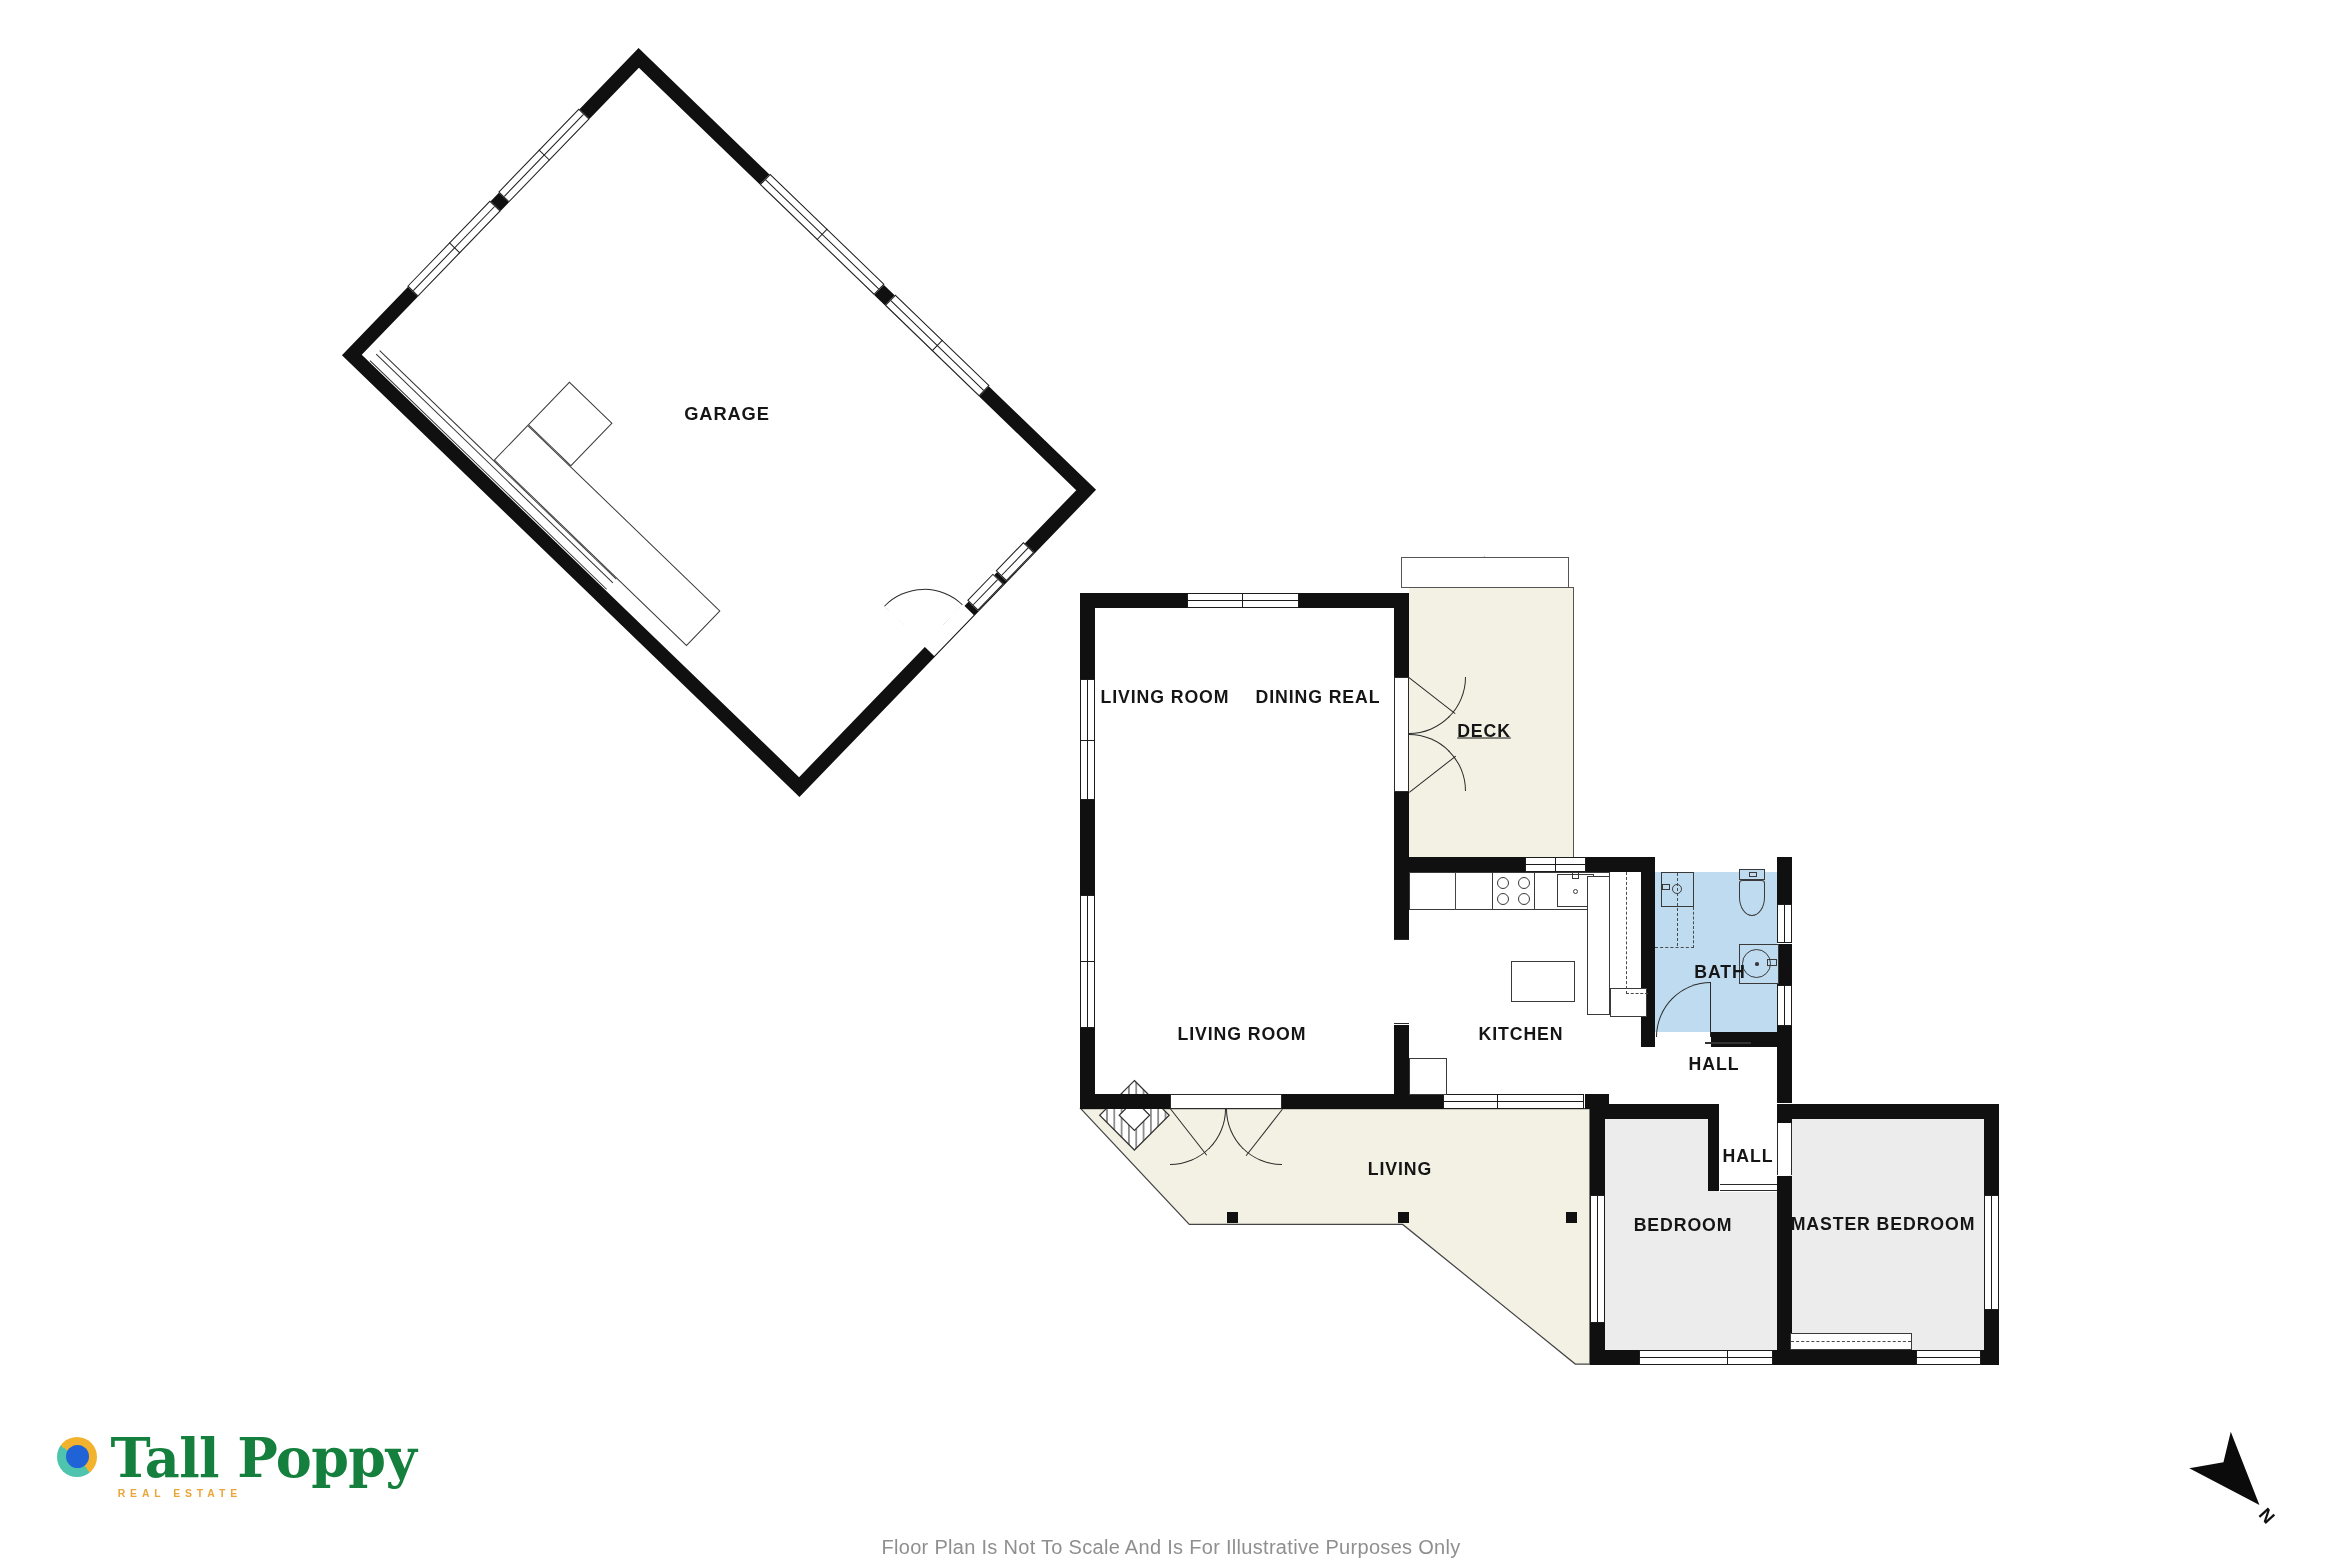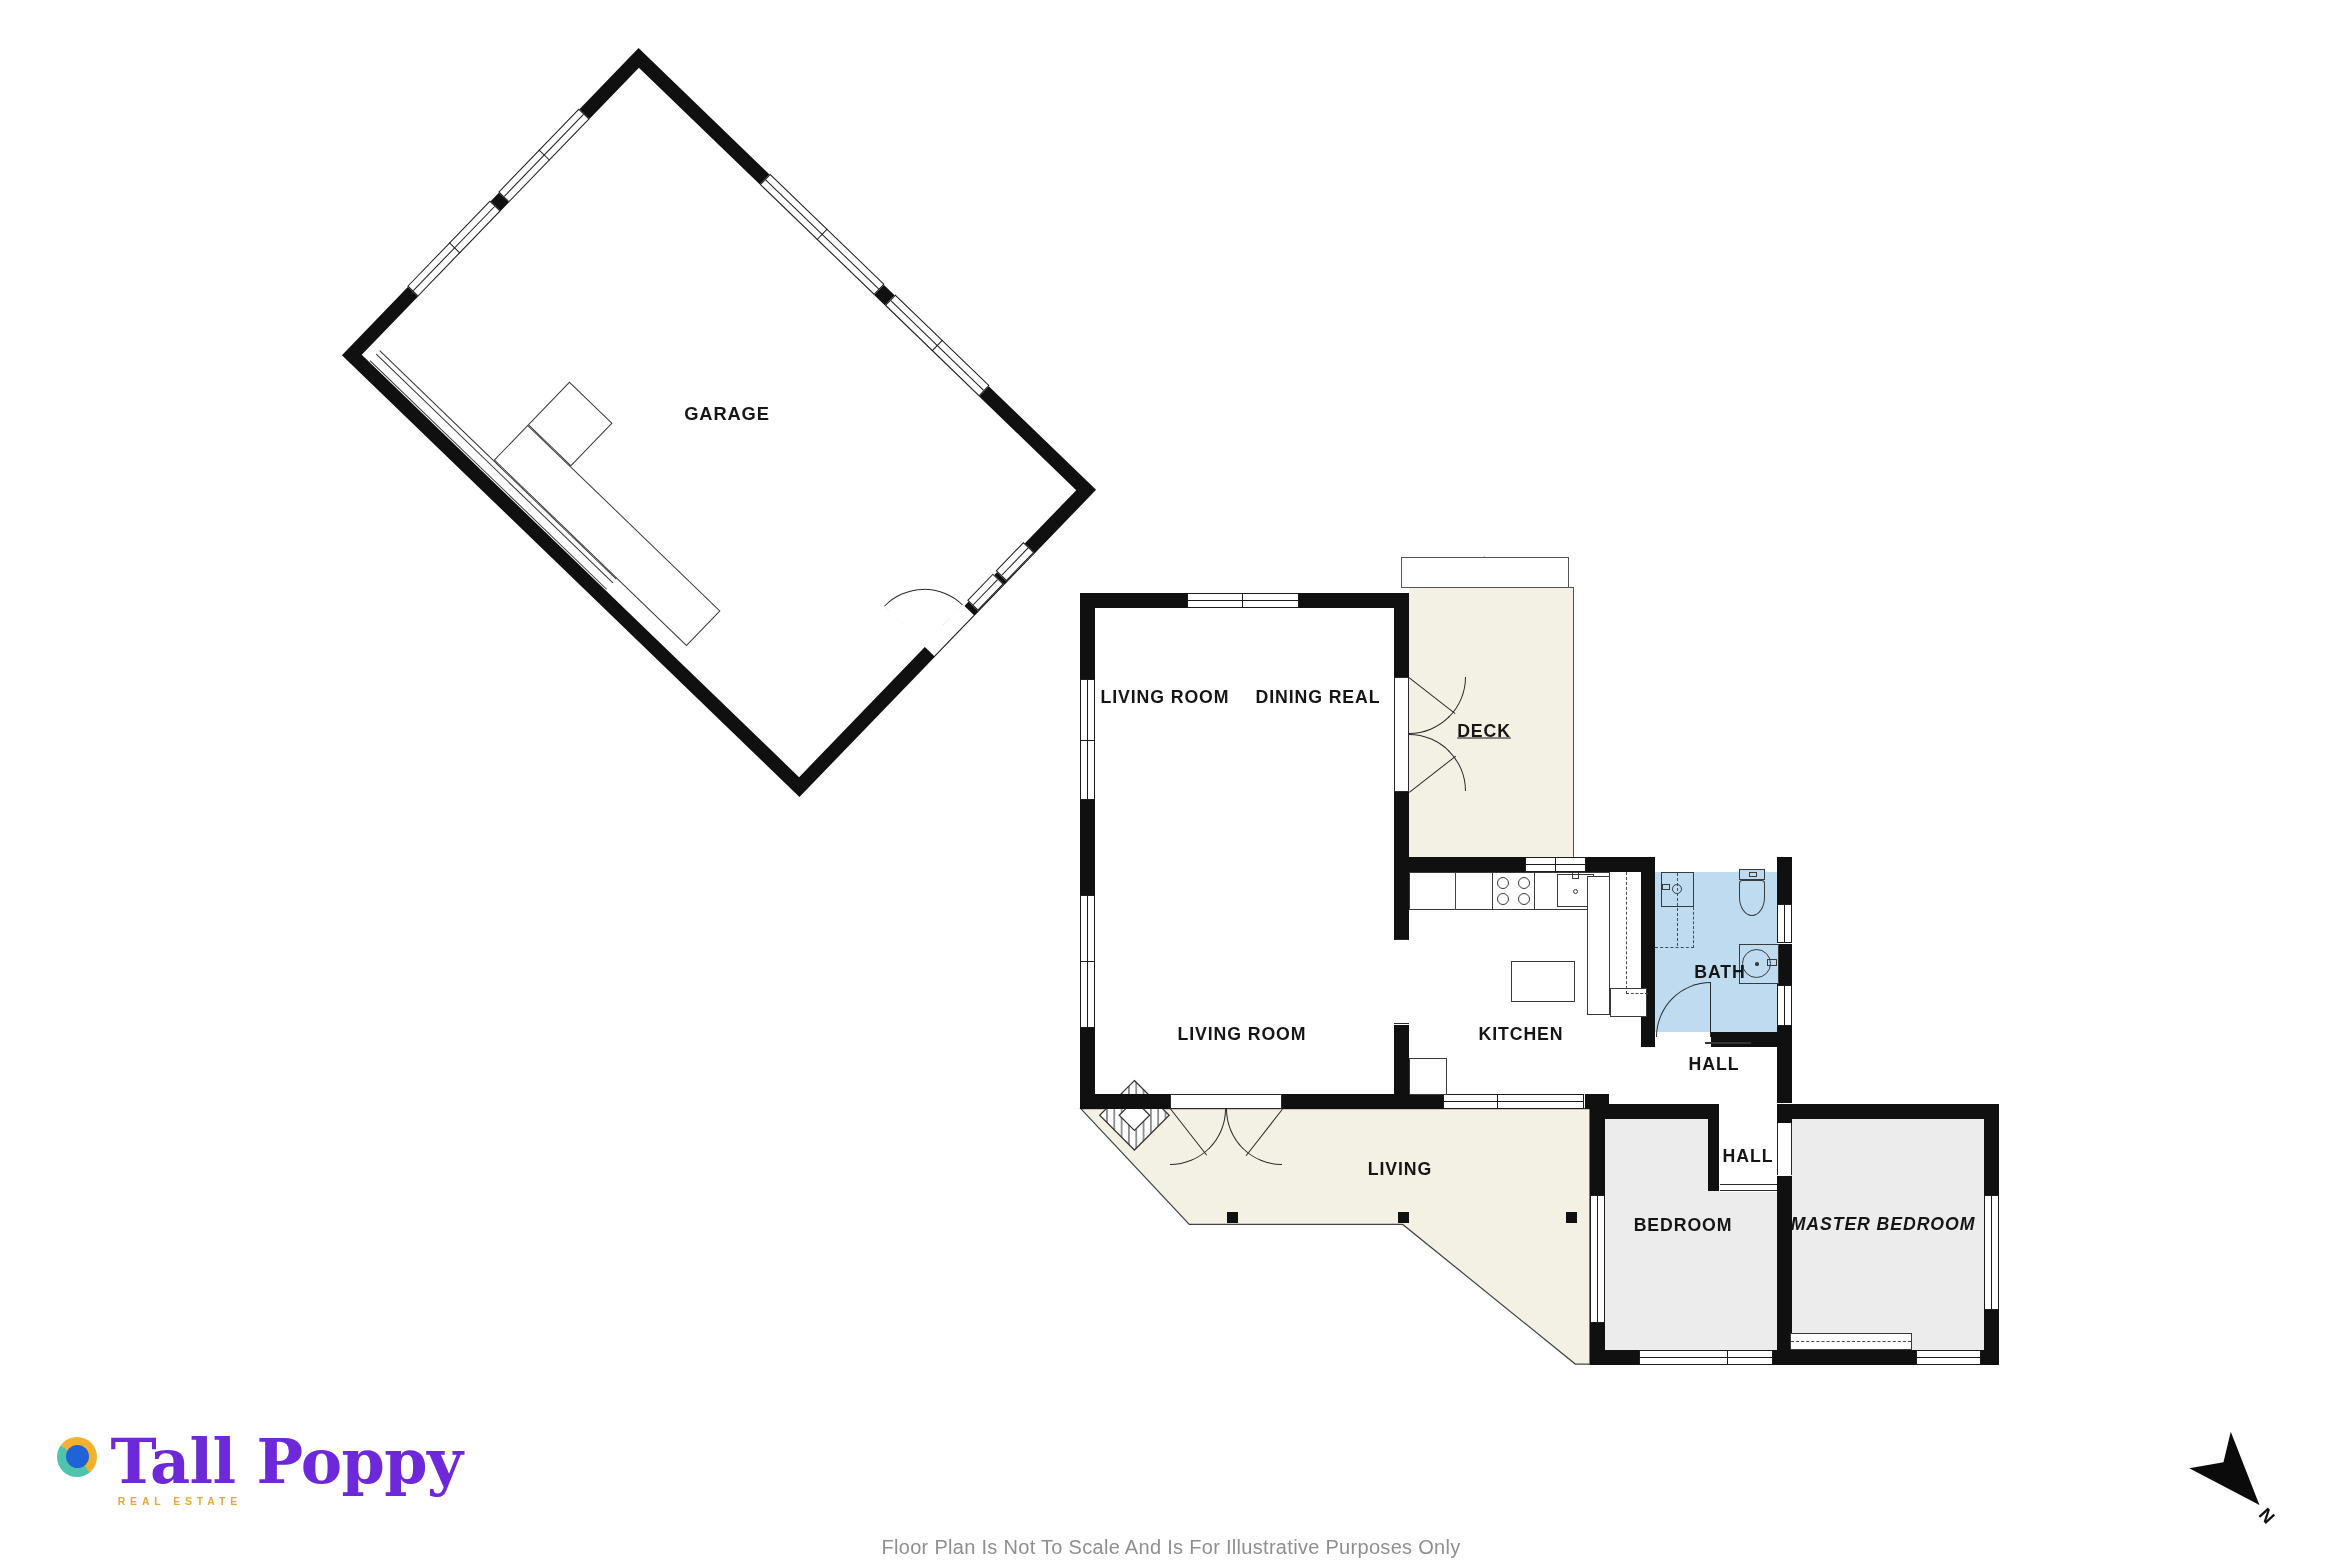--- a/index.html
+++ b/index.html
@@ -23,21 +23,21 @@
   .lbl{position:absolute;transform:translate(-50%,-50%);font-weight:700;font-size:17.7px;letter-spacing:0.9px;color:#151515;white-space:nowrap;}
   .dash-v{position:absolute;border-left:1.2px dashed #4a4a4a;}
   .dash-h{position:absolute;border-top:1.2px dashed #4a4a4a;}
   #garage{position:absolute;left:401px;top:209px;width:636px;height:427px;border:14.6px solid #101010;transform:rotate(44deg);background:#fff;}
   #garage .lbl{left:50%;top:47%;transform:translate(-50%,-50%) rotate(-44deg);font-size:18.3px;}
   .post{position:absolute;width:11px;height:11px;background:#101010;}
   #logo{position:absolute;left:57px;top:1433px;display:flex;align-items:flex-start;}
   #logo-icon{width:40px;height:40px;border-radius:50%;margin-top:3.7px;background:conic-gradient(from -55deg,#F2B22E 0deg 195deg,#4EC4AE 195deg 360deg);position:relative;}
   #logo-icon .inner{position:absolute;left:8.5px;top:8.5px;width:23px;height:23px;border-radius:50%;background:#1F63D6;}
   #logo-textwrap{margin-left:13.4px;}
-  #logo-brand{font-family:"DejaVu Serif",serif;font-weight:700;font-size:62px;line-height:0.95;color:#6d28d9;letter-spacing:-0.6px;}
+  #logo-brand{font-family:"DejaVu Serif",serif;font-weight:700;font-size:54px;line-height:0.95;color:#15803d;letter-spacing:-0.6px;}
   #logo-tagline{margin-top:3.7px;margin-left:7.3px;font-size:10.4px;font-weight:700;letter-spacing:4.9px;color:#E9A63B;}
   #disclaimer{position:absolute;left:1171px;top:1547px;transform:translate(-50%,-50%);font-size:20px;color:#8F8F8F;font-weight:400;letter-spacing:0.3px;}
   #north-n{position:absolute;left:2260px;top:1505px;font-weight:700;font-size:18.3px;color:#101010;transform:rotate(48deg);}
   svg{position:absolute;left:0;top:0;}
 </style>
 </head>
 <body>
 
 <div id="stage">
 
@@ -207,21 +207,21 @@
   <div class="lbl" style="left:1165px;top:697px;">LIVING ROOM</div>
   <div class="lbl" style="left:1318px;top:697px;">DINING REAL</div>
   <div class="lbl" style="left:1484px;top:731px;text-decoration:underline;">DECK</div>
   <div class="lbl" style="left:1242px;top:1034px;">LIVING ROOM</div>
   <div class="lbl" style="left:1521px;top:1034px;">KITCHEN</div>
   <div class="lbl" style="left:1720px;top:972px;">BATH</div>
   <div class="lbl" style="left:1714px;top:1064px;">HALL</div>
   <div class="lbl" style="left:1748px;top:1156px;">HALL</div>
   <div class="lbl" style="left:1400px;top:1169px;">LIVING</div>
   <div class="lbl" style="left:1683px;top:1225px;">BEDROOM</div>
-  <div class="lbl" style="left:1883px;top:1224px;font-style:italic;">MASTER BEDROOM</div>
+  <div class="lbl" style="left:1883px;top:1224px;">MASTER BEDROOM</div>
 
   <div id="logo">
     <div id="logo-icon">
         <div class="inner"></div>
       </div>
     <div id="logo-textwrap">
       <div id="logo-brand">Tall Poppy</div>
       <div id="logo-tagline">REAL ESTATE</div>
     </div>
   </div>

